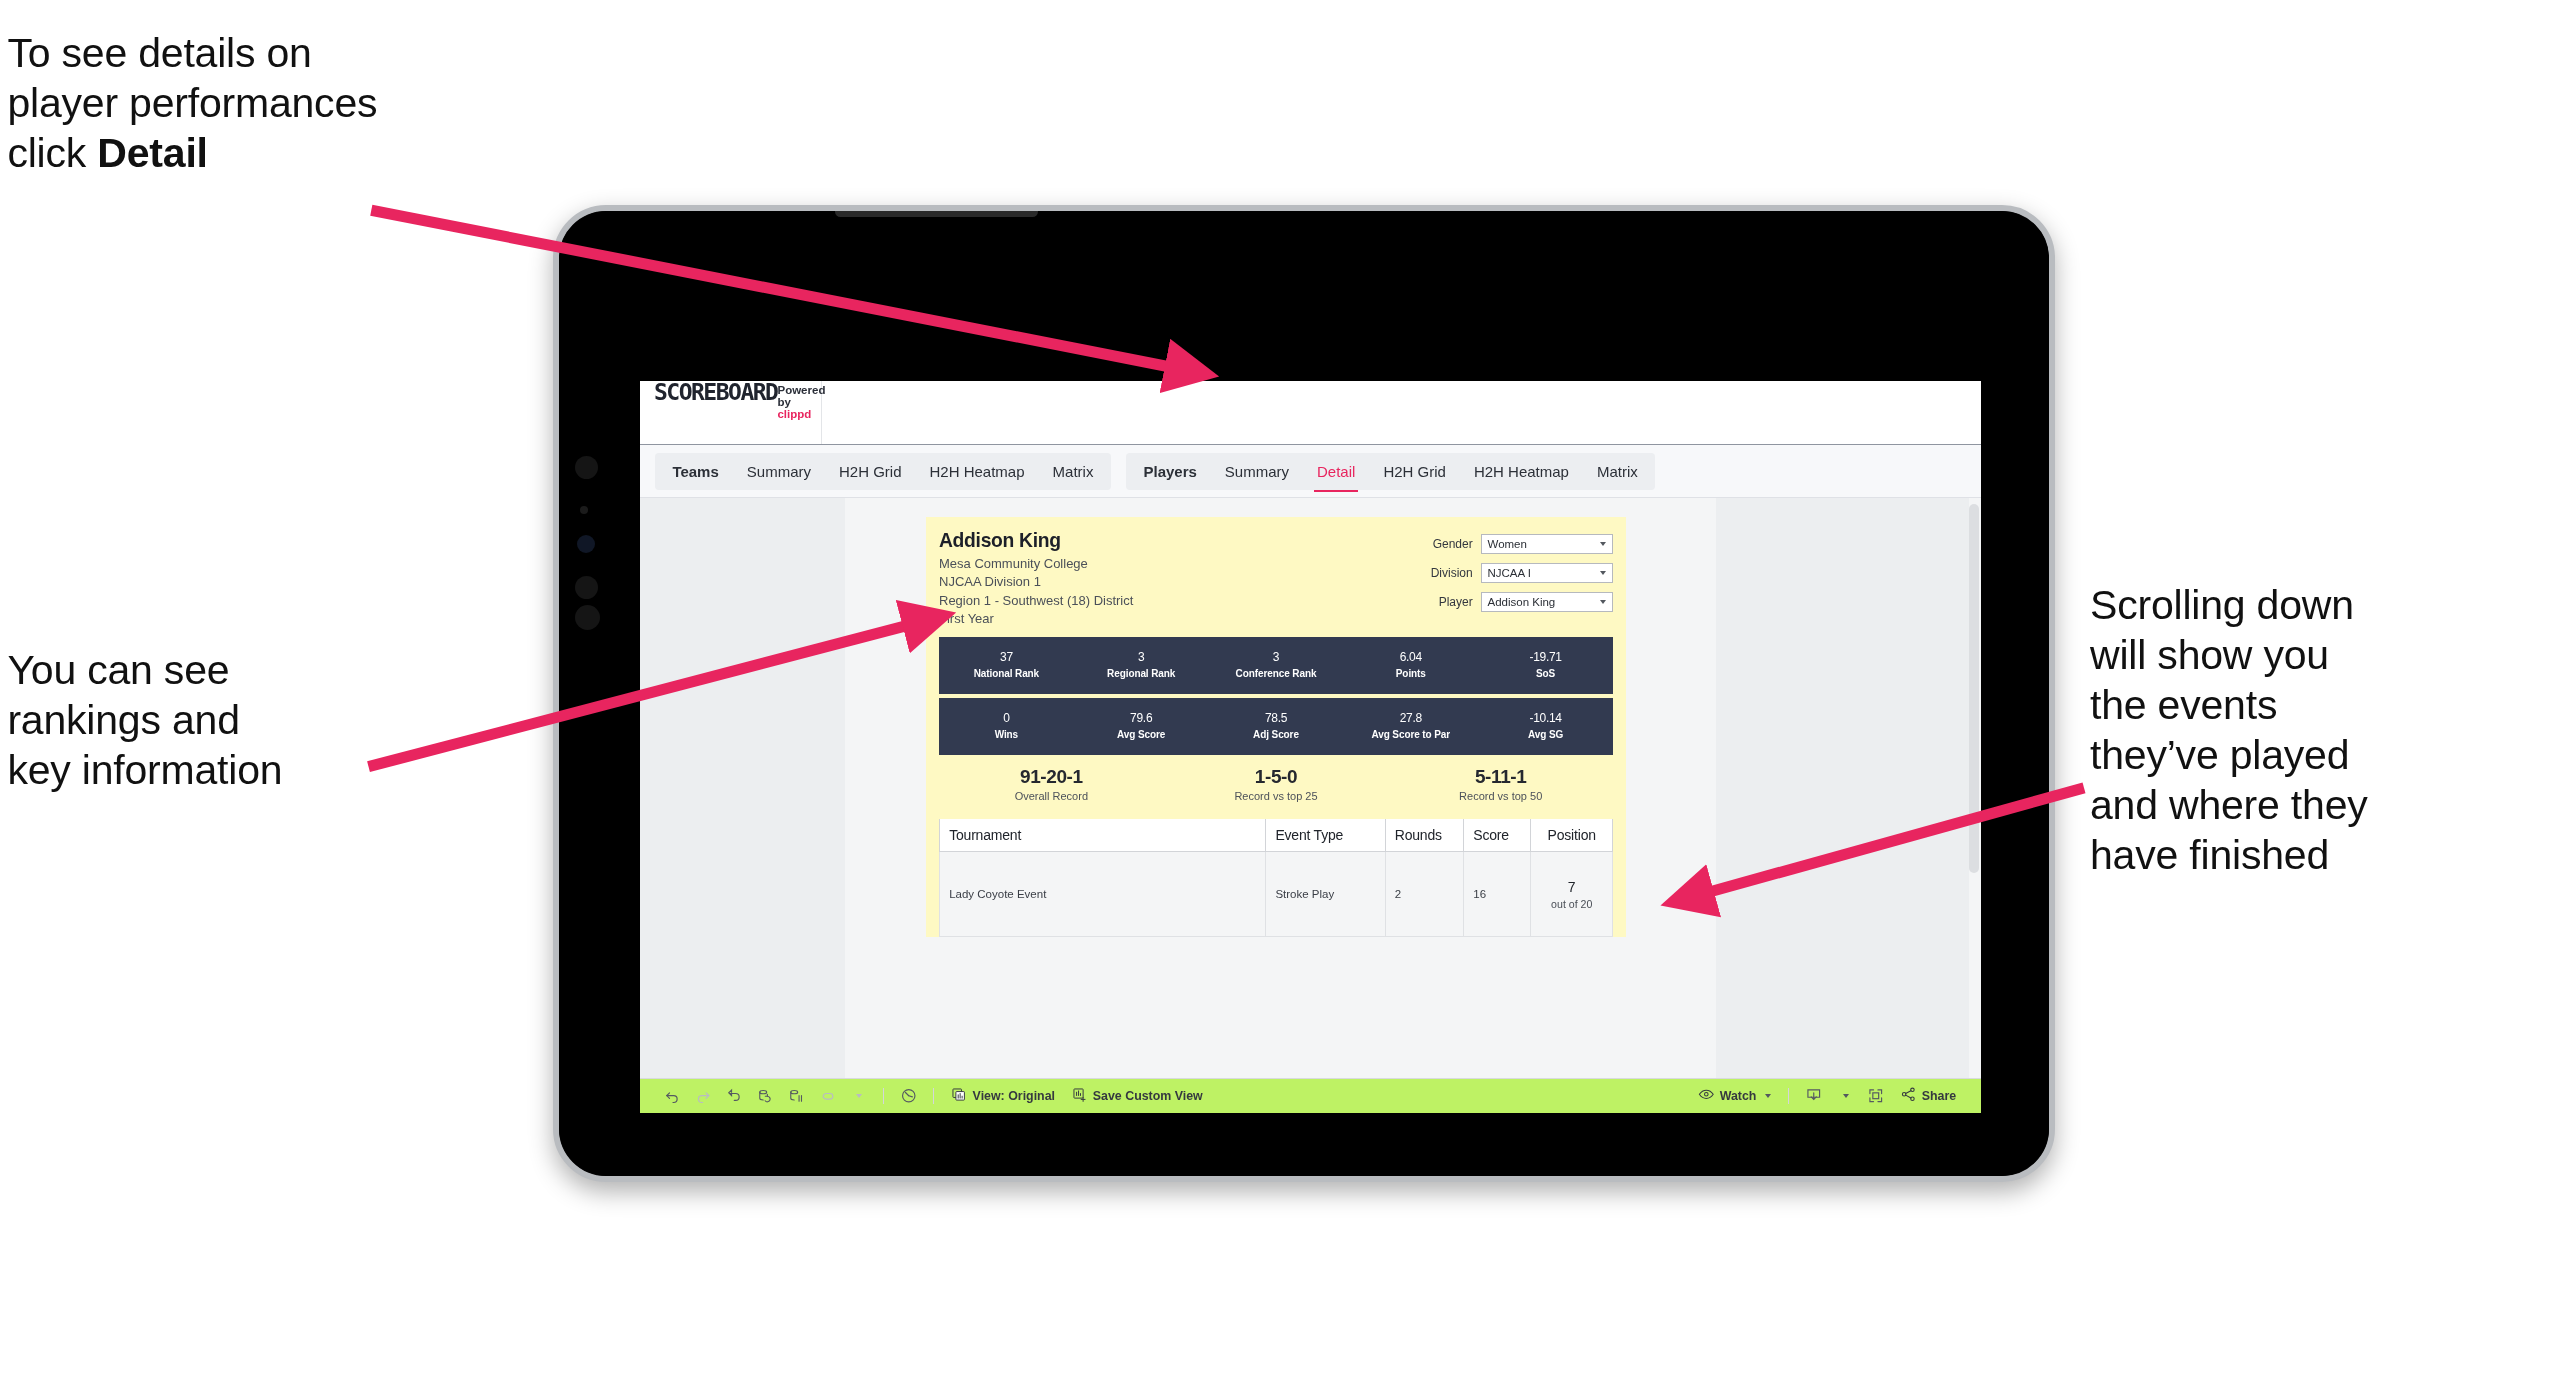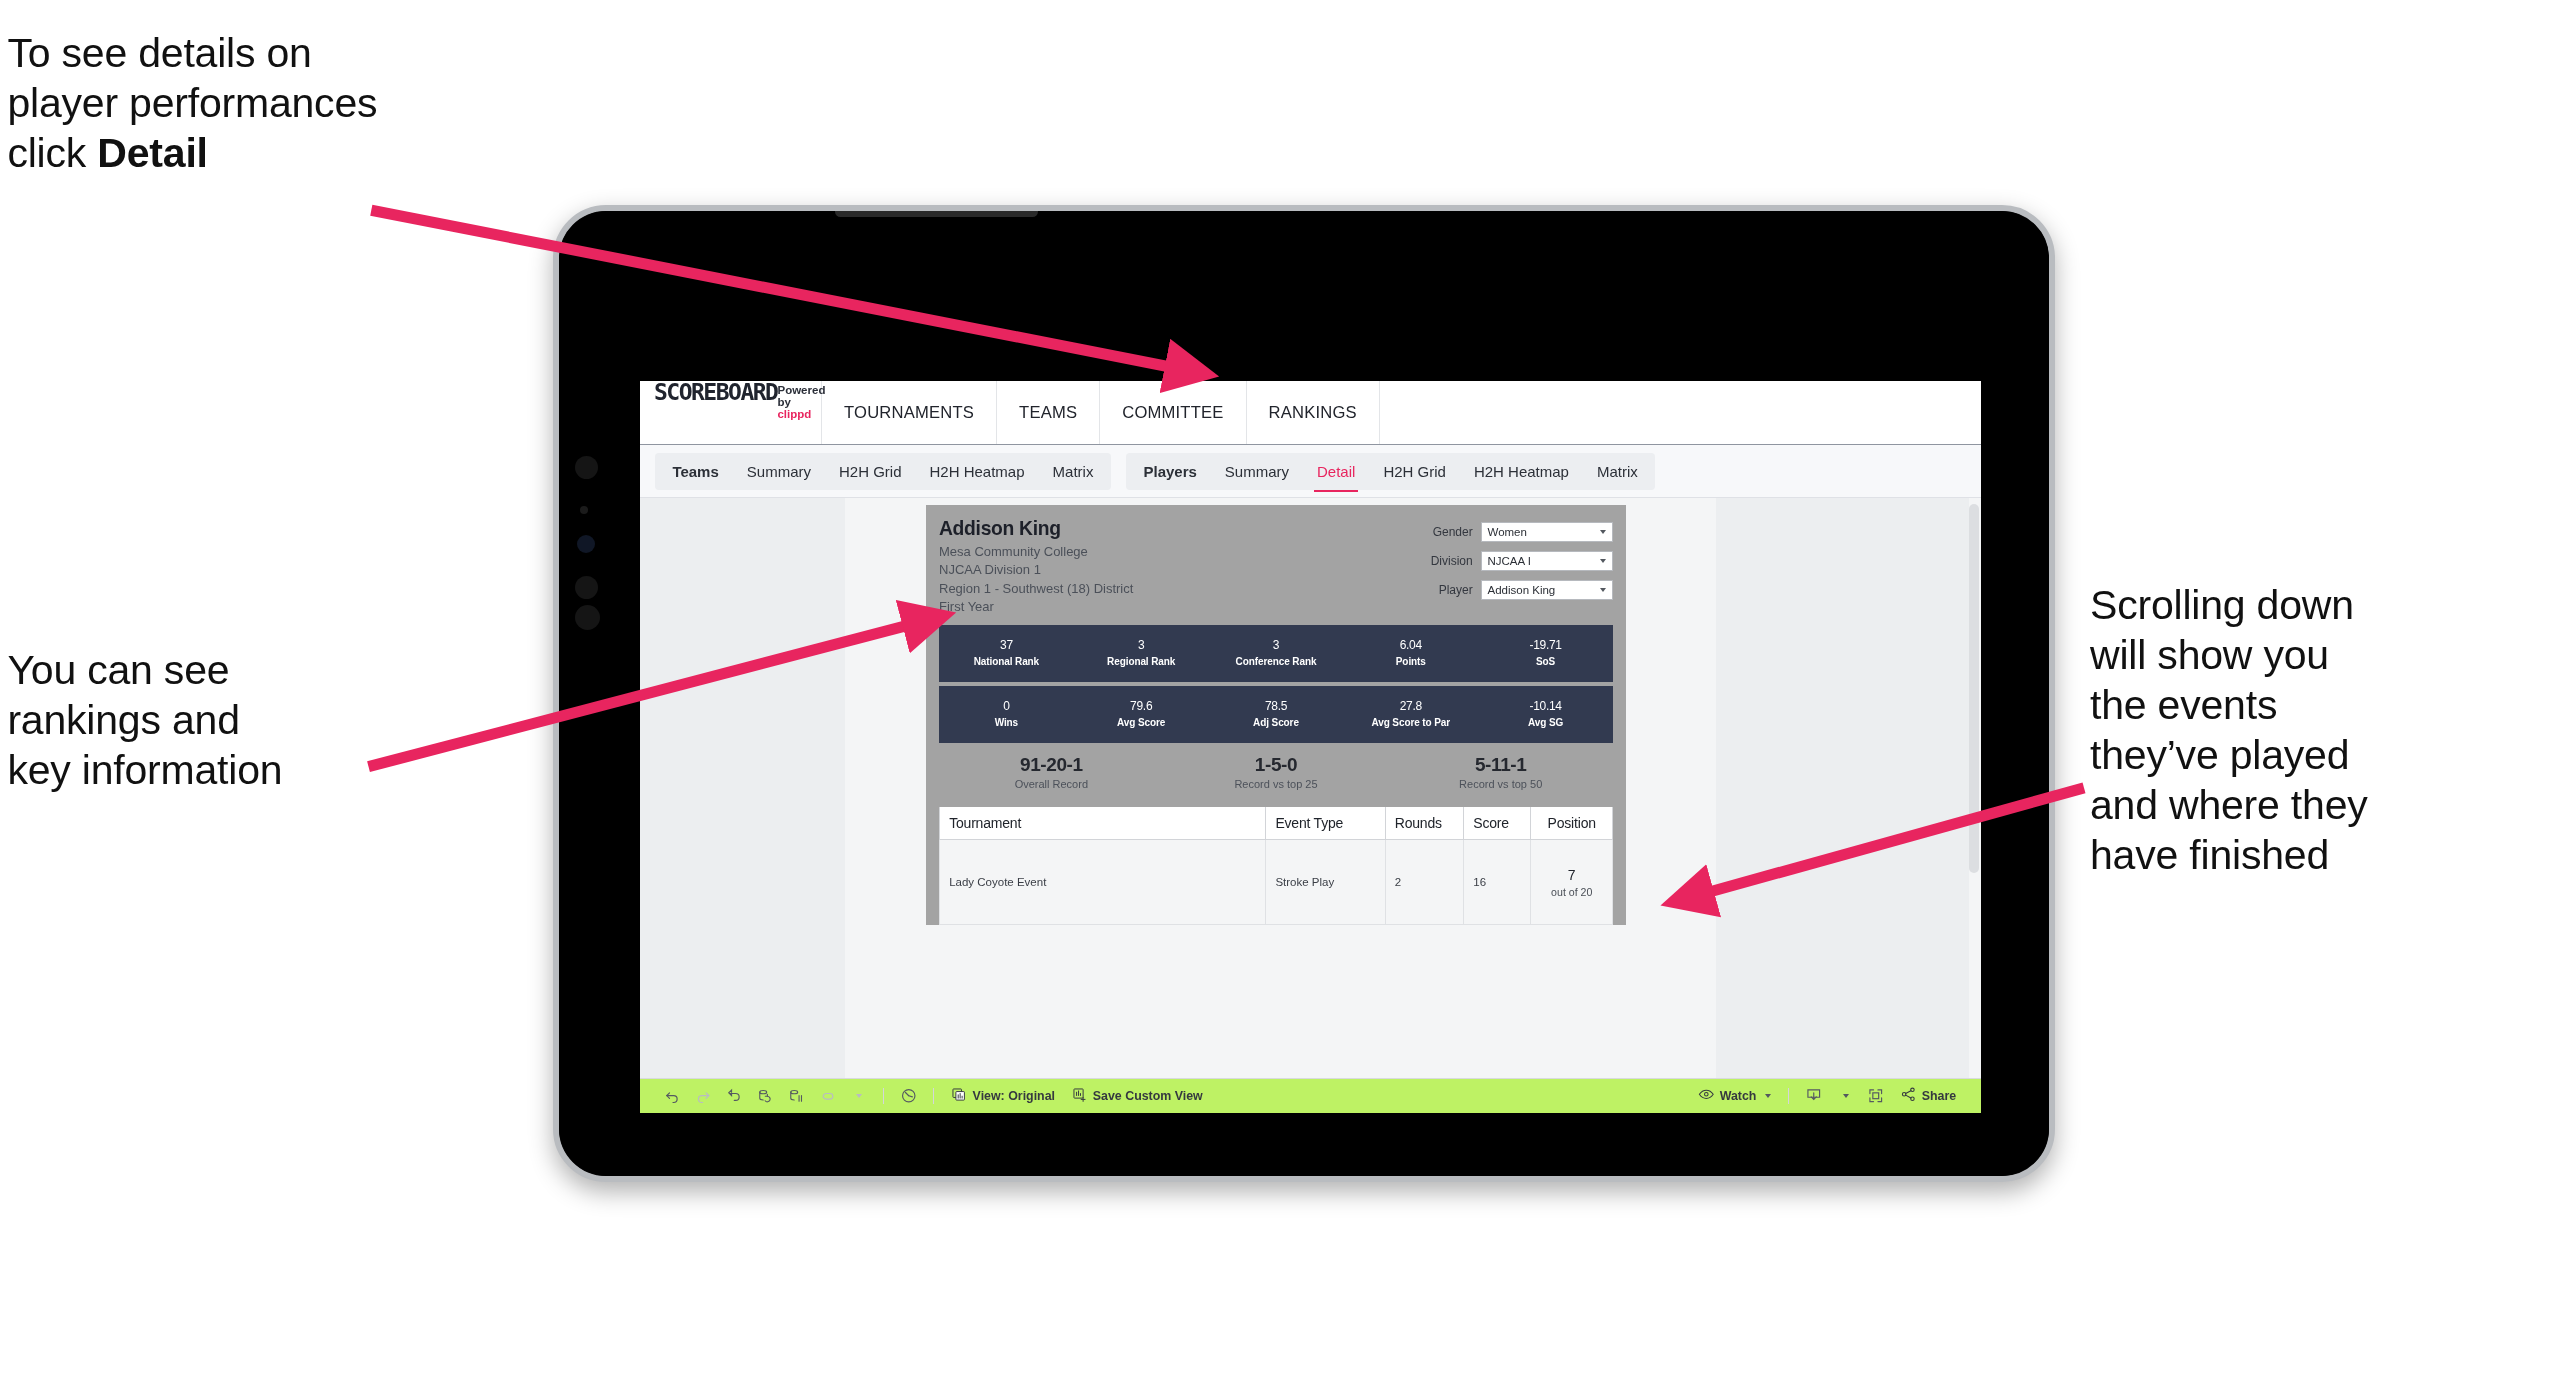--- a/index.html
+++ b/index.html
@@ -167,23 +167,23 @@
     overflow: hidden;
   }
   #sheet-outer {
     position: absolute;
     left: 205px; top: 0;
     width: 871px; height: 100%;
     background: #f4f5f6;
   }
   #sheet {
     position: absolute;
-    left: 81px; top: 7px;
+    left: 81px; top: 19px;
     width: 700px;
-    background: #a3a3a3;
+    background: #fef9c3;
     padding: 13px 13px 0 13px;
   }
   #scrollbar-track {
     position: absolute;
     right: 0; top: 0; width: 12px; height: 100%;
     background: #f4f5f6;
   }
   #scrollbar-thumb {
     position: absolute;
     right: 1.8px; top: 5.5px;
@@ -378,26 +378,20 @@
     <div class="cam" id="cam-3"></div>
     <div class="cam" id="cam-4"></div>
     <div class="cam" id="cam-5"></div>
 
     <div id="screen">
 
       <div id="appbar">
         <div id="brand">
           <div id="brand-title">SCOREBOARD</div>
           <div id="brand-sub"><span>Powered by </span><span class="clippd">clippd</span></div>
-        </div>
-        <div class="topnav">
-          <div class="topnav-item">TOURNAMENTS</div>
-          <div class="topnav-item">TEAMS</div>
-          <div class="topnav-item">COMMITTEE</div>
-          <div class="topnav-item">RANKINGS</div>
         </div>
       </div>
 
       <div id="tabstrip">
         <div class="tabgroup">
           <div class="tab lead">Teams</div>
           <div class="tab">Summary</div>
           <div class="tab">H2H Grid</div>
           <div class="tab">H2H Heatmap</div>
           <div class="tab">Matrix</div>

